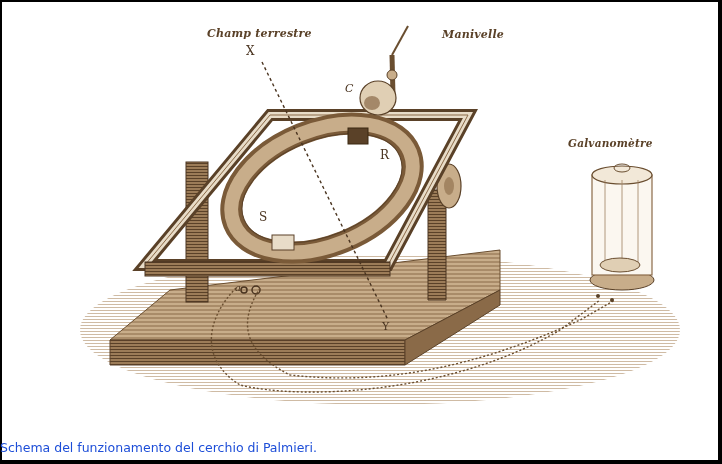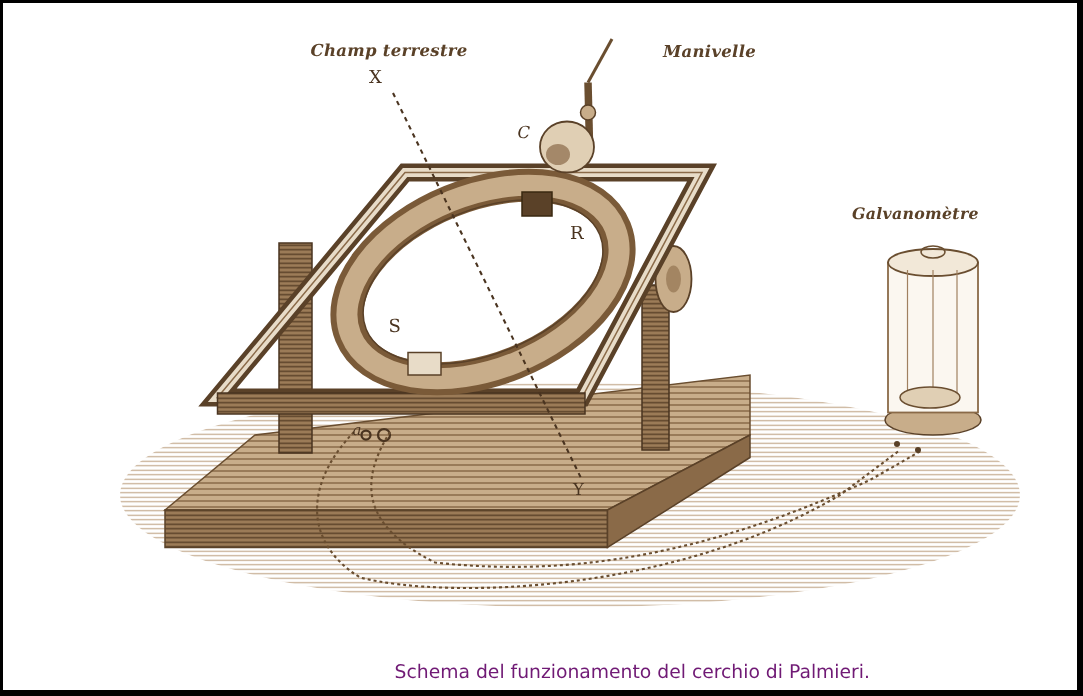--- a/index.html
+++ b/index.html
@@ -3,21 +3,21 @@
 <meta charset="utf-8">
 <style>
   html, body { margin:0; padding:0; background:#ffffff; }
   body { width:722px; height:464px; position:relative; overflow:hidden; font-family:"DejaVu Sans", sans-serif; }
   .frame { position:absolute; left:0; top:0; width:722px; height:464px; box-sizing:border-box;
            border-left:2px solid #000; border-top:2px solid #000; border-right:4px solid #000; border-bottom:4px solid #000; background:#fff; }
   .figure { position:absolute; left:0; top:0; width:722px; height:464px; }
   svg.engraving { position:absolute; left:0; top:0; }
   .lbl { position:absolute; font-family:"DejaVu Serif", serif; font-style:italic; font-weight:bold; color:#5a4128; font-size:11px; letter-spacing:0.2px; }
   .letter { position:absolute; font-family:"DejaVu Serif", serif; color:#4a3420; font-size:12px; }
-  .caption { position:absolute; left:0; width:580px; top:440px; text-align:right; font-family:"DejaVu Sans", sans-serif; font-size:12.5px; color:#701a75; }
+  .caption { position:absolute; left:0; width:580px; top:440px; text-align:left; font-family:"DejaVu Sans", sans-serif; font-size:12.5px; color:#1d4ed8; }
 </style>
 </head>
 <body>
 
 <div class="frame"></div>
 
 <div class="figure">
   <svg class="engraving" width="722" height="464" viewBox="0 0 722 464">
     <defs>
       <pattern id="hatch" width="4" height="3" patternUnits="userSpaceOnUse">

